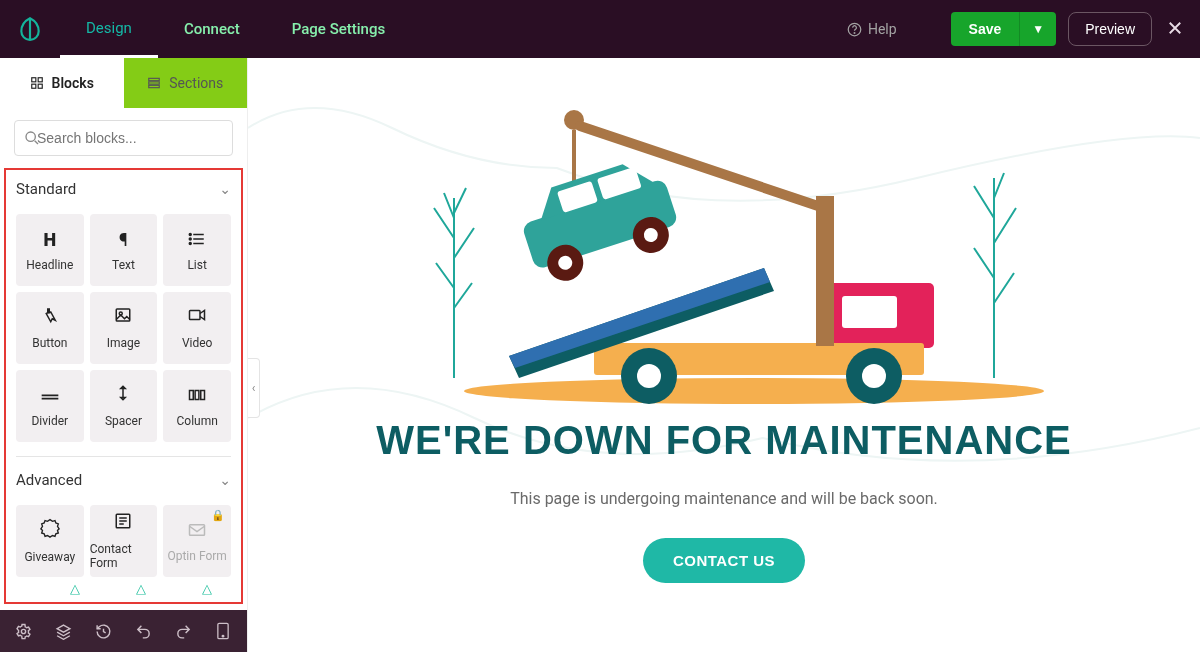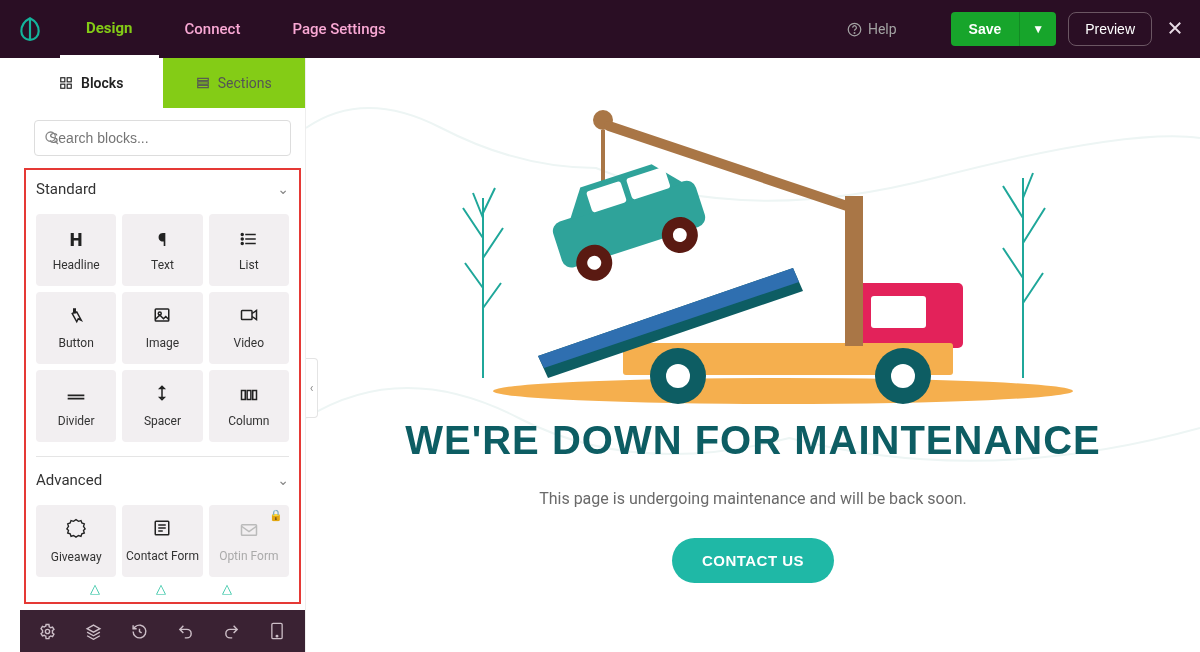--- a/index.html
+++ b/index.html
@@ -2,39 +2,39 @@
 <html><head>
 <meta charset="utf-8">
 <style>
 * { box-sizing: border-box; margin: 0; padding: 0; }
 body { font-family: -apple-system, BlinkMacSystemFont, "Segoe UI", Roboto, Helvetica, Arial, sans-serif; background: #fff; width: 1200px; height: 652px; overflow: hidden; }
 
 
 .topbar { height: 58px; background: #2a0e24; display: flex; align-items: center; color: #fff; }
 .logo { width: 60px; height: 58px; display: flex; align-items: center; justify-content: center; color:#14b39b; }
 .nav-tabs { display: flex; height: 100%; }
-.nav-tab { padding: 0 26px; display:flex; align-items:center; font-size:15px; color:#f9a8d4; cursor:pointer; height:100%; font-weight:500; }
-.nav-tab.active { color:#84cc16; font-weight:700; border-bottom:3px solid #fff; }
+.nav-tab { padding: 0 26px; display:flex; align-items:center; font-size:15px; color:#86efac; cursor:pointer; height:100%; font-weight:500; }
+.nav-tab.active { color:#14b8a6; font-weight:400; border-bottom:3px solid #fff; }
 .topbar-spacer { flex:1; }
 .help { display:flex; align-items:center; gap:6px; font-size:14px; color:#a3a3a3; margin-right:18px; cursor:pointer;}
 .save-group{ display:flex; margin-right:12px;}
 .btn-save{ background:#17a52b; color:#fff; border:none; padding:9px 18px; font-size:14px; border-radius:4px 0 0 4px; cursor:pointer; font-weight:600;margin-left:36px;}
 .btn-save-drop{ background:#17a52b; color:#fff; border:none; border-left:1px solid #138a24; padding:9px 12px; border-radius:0 4px 4px 0; cursor:pointer; font-size:12px;}
 .btn-preview{ background:transparent; color:#fff; border:1px solid #6b5663; padding:8px 16px; font-size:14px; border-radius:8px; cursor:pointer; margin-right:14px;}
 .btn-close{ color:#e8dbe5; font-size:22px; cursor:pointer; margin-right:16px; }
 
 
 .main { display:flex; height:594px; }
-.sidebar { width:286px; background:#fff; border-right:1px solid #eee; display:flex; flex-direction:column;margin-left:20px; }
+.sidebar { width:248px; background:#fff; border-right:1px solid #eee; display:flex; flex-direction:column; }
 .side-tabs{ display:flex; height:50px; }
 .side-tab{ flex:1; display:flex; align-items:center; justify-content:center; gap:8px; font-size:14px; color:#555; cursor:pointer; background:#84cc16;}
 .side-tab.active{ background:#fff; font-weight:600; color:#222; }
 .side-tab svg{ width:14px; height:14px;}
 .search-wrap{ padding:12px 14px;}
-.search{ width:100%; height:36px; border:1px solid #ddd; border-radius:4px; padding:0 10px 0 14px; font-size:14px; color:#8b5cf6; background:#fff;}
+.search{ width:100%; height:36px; border:1px solid #ddd; border-radius:4px; padding:0 10px 0 22px; font-size:14px; color:#8b5cf6; background:#fff;}
 .search-wrap{ position:relative; }
 .search-icon{ position:absolute; left:24px; top:22px; color:#888; }
 
 .highlight-box{ border:2px solid #e53935; margin:0 4px 6px 4px; padding-bottom:8px; flex:1; overflow:hidden; }
 .section-head{ display:flex; align-items:center; justify-content:space-between; padding:10px 10px 16px 10px; font-size:15px; color:#333; cursor:pointer;}
 .section-head .chev{ color:#888; font-size:14px;}
 .blocks-grid{ display:grid; grid-template-columns:repeat(3,1fr); gap:6px; padding:0 10px;}
 .block-item{ background:#f2eff1; border-radius:4px; height:72px; display:flex; flex-direction:column; align-items:center; justify-content:center; gap:8px; cursor:grab; font-size:12px; color:#333; position:relative;}
 .block-item .bi-icon{ font-size:18px; color:#222;}
 .block-item.locked .lock{ position:absolute; top:4px; right:6px; color:#1abc9c; font-size:11px;}

